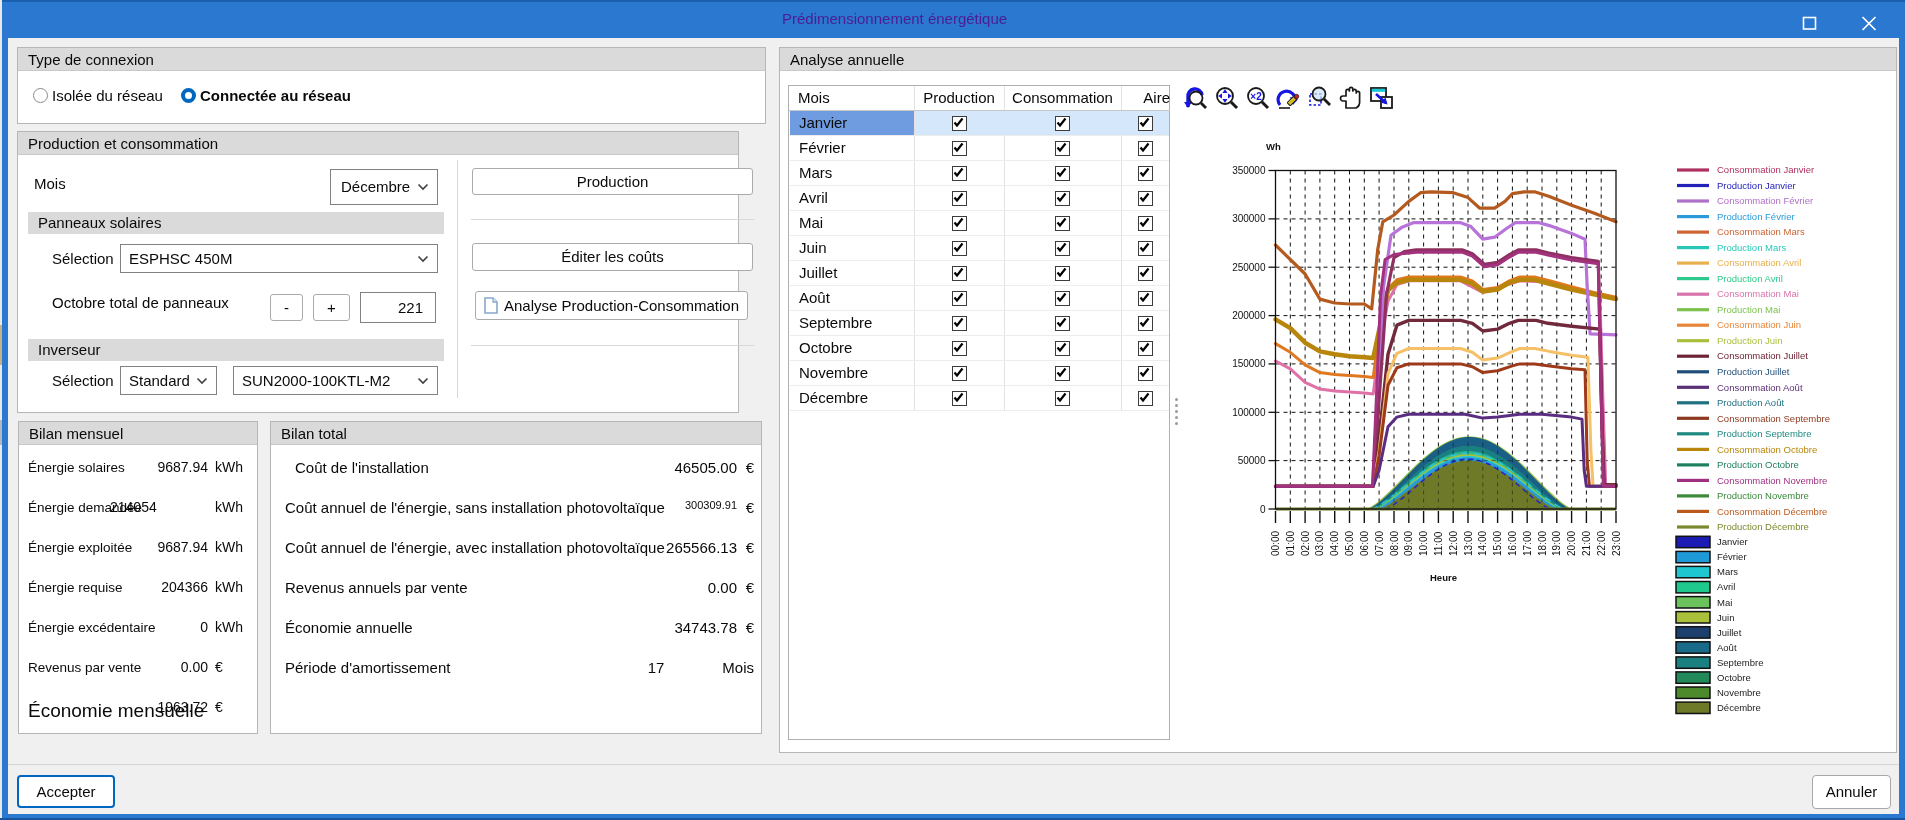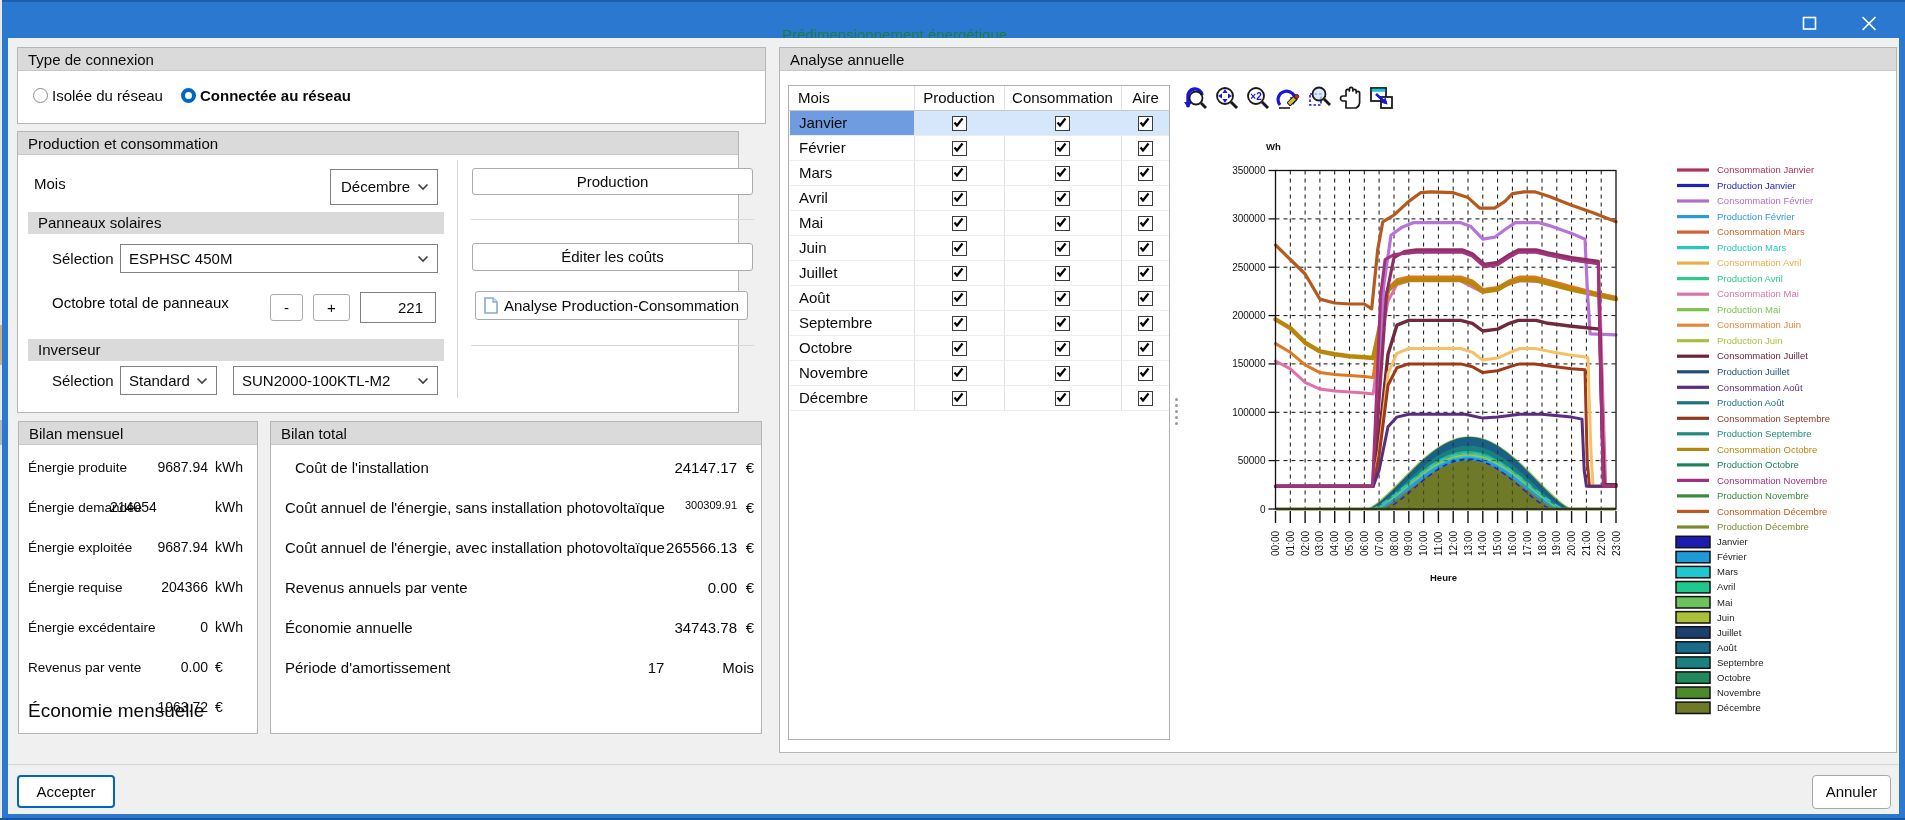--- a/index.html
+++ b/index.html
@@ -11,21 +11,21 @@
 .combo {position:absolute;background:#fff;border:1px solid #818181;font-size:15px;color:#0a0a0a}
 .lbl {position:absolute;font-size:15px;white-space:nowrap}
 </style></head>
 <body>
 <div class="abs" style="left:0;top:0;width:1905px;height:820px;background:#e8e8e8"></div>
 
 <div class="abs" style="left:2px;top:0;width:1903px;height:820px;background:#2b78d0"></div>
 <div class="abs" style="left:2px;top:0;width:1903px;height:2px;background:#1a5fae"></div>
 <div class="abs" style="left:0;top:818px;width:1905px;height:2px;background:#17549c"></div>
 
-<div class="abs" style="left:782px;top:26px;font-size:15px;color:#15803d">Prédimensionnement énergétique</div>
+<div class="abs" style="left:782px;top:10px;font-size:15px;color:#4c1d95">Prédimensionnement énergétique</div>
 <svg class="abs" style="left:1802px;top:16px" width="16" height="15" viewBox="0 0 16 15">
     <rect x="1.5" y="1.5" width="12" height="11.5" fill="none" stroke="#fff" stroke-width="1.6"></rect>
   </svg>
 <svg class="abs" style="left:1861px;top:16px" width="16" height="15" viewBox="0 0 16 15">
     <path d="M1.5 1 L14.5 14 M14.5 1 L1.5 14" stroke="#fff" stroke-width="1.7"></path>
   </svg>
 
 <div class="abs" style="left:8px;top:38px;width:1891px;height:776px;background:#f0f0f0"></div>
 
 <div class="abs" style="left:0;top:325px;width:2px;height:40px;background:#c8b088"></div>
@@ -82,21 +82,21 @@
 <div class="btn" style="left:475px;top:291px;width:273px;height:29px;line-height:27px;padding-left:20px">Analyse Production-Consommation</div>
 <svg class="abs" style="left:484px;top:297px" width="14" height="17" viewBox="0 0 14 17">
     <path d="M1 1 L9 1 L13 5 L13 16 L1 16 Z" fill="#fff" stroke="#89a8cc" stroke-width="1.6"></path>
     <path d="M9 1 L9 5 L13 5" fill="#e8f0f8" stroke="#89a8cc" stroke-width="1.3"></path>
   </svg>
 <div class="abs" style="left:471px;top:345px;width:283px;height:1px;background:#d8d8d8"></div>
 
 <div class="grp" style="left:18px;top:421px;width:240px;height:313px">
   <div class="ghead">Bilan mensuel</div>
 </div>
-<div style="position:absolute;left:28px;top:459.5px;font-size:13.5px;white-space:nowrap">Énergie produite</div>
+<div style="position:absolute;left:28px;top:459.5px;font-size:13.5px;white-space:nowrap">Énergie solaires</div>
 <div style="position:absolute;left:110px;top:459.0px;width:98px;text-align:right;font-size:14px">9687.94</div>
 <div style="position:absolute;left:215px;top:459.0px;font-size:14px">kWh</div>
 <div style="position:absolute;left:28px;top:499.5px;font-size:13.5px;white-space:nowrap">Énergie demandée</div>
 <div style="position:absolute;left:110px;top:499.0px;width:98px;text-align:left;font-size:14px">214054</div>
 <div style="position:absolute;left:215px;top:499.0px;font-size:14px">kWh</div>
 <div style="position:absolute;left:28px;top:539.5px;font-size:13.5px;white-space:nowrap">Énergie exploitée</div>
 <div style="position:absolute;left:110px;top:539.0px;width:98px;text-align:right;font-size:14px">9687.94</div>
 <div style="position:absolute;left:215px;top:539.0px;font-size:14px">kWh</div>
 <div style="position:absolute;left:28px;top:579.5px;font-size:13.5px;white-space:nowrap">Énergie requise</div>
 <div style="position:absolute;left:110px;top:579.0px;width:98px;text-align:right;font-size:14px">204366</div>
@@ -108,21 +108,21 @@
 <div style="position:absolute;left:110px;top:659.0px;width:98px;text-align:right;font-size:14px">0.00</div>
 <div style="position:absolute;left:215px;top:659.0px;font-size:14px">€</div>
 <div style="position:absolute;left:28px;top:699.5px;font-size:19px;white-space:nowrap">Économie mensuelle</div>
 <div style="position:absolute;left:110px;top:699.0px;width:98px;text-align:right;font-size:14px">1963.72</div>
 <div style="position:absolute;left:215px;top:699.0px;font-size:14px">€</div>
 
 <div class="grp" style="left:270px;top:421px;width:492px;height:313px">
   <div class="ghead">Bilan total</div>
 </div>
 <div style="position:absolute;left:295px;top:458.5px;font-size:15px;white-space:nowrap">Coût de l'installation</div>
-<div style="position:absolute;left:600px;top:458.5px;width:137px;text-align:right;font-size:15px">24147.17</div>
+<div style="position:absolute;left:600px;top:458.5px;width:137px;text-align:right;font-size:15px">46505.00</div>
 <div style="position:absolute;left:700px;top:458.5px;width:54px;text-align:right;font-size:15px">€</div>
 <div style="position:absolute;left:285px;top:498.5px;font-size:15px;white-space:nowrap">Coût annuel de l'énergie, sans installation photovoltaïque</div>
 <div style="position:absolute;left:600px;top:498.5px;width:137px;text-align:right;font-size:11px">300309.91</div>
 <div style="position:absolute;left:700px;top:498.5px;width:54px;text-align:right;font-size:15px">€</div>
 <div style="position:absolute;left:285px;top:538.5px;font-size:15px;white-space:nowrap">Coût annuel de l'énergie, avec installation photovoltaïque</div>
 <div style="position:absolute;left:600px;top:538.5px;width:137px;text-align:right;font-size:15px">265566.13</div>
 <div style="position:absolute;left:700px;top:538.5px;width:54px;text-align:right;font-size:15px">€</div>
 <div style="position:absolute;left:285px;top:578.5px;font-size:15px;white-space:nowrap">Revenus annuels par vente</div>
 <div style="position:absolute;left:600px;top:578.5px;width:137px;text-align:right;font-size:15px">0.00</div>
 <div style="position:absolute;left:700px;top:578.5px;width:54px;text-align:right;font-size:15px">€</div>
@@ -137,21 +137,21 @@
   <div class="ghead">Analyse annuelle</div>
 </div>
 
 <div class="abs" style="left:788px;top:85px;width:382px;height:655px;background:#fff;border:1px solid #b0b0b0"></div>
 <div style="position:absolute;left:914.1px;top:86px;width:1px;height:325px;background:#e2e2e2"></div>
 <div style="position:absolute;left:1004.3px;top:86px;width:1px;height:325px;background:#e2e2e2"></div>
 <div style="position:absolute;left:1121.3px;top:86px;width:1px;height:325px;background:#e2e2e2"></div>
 <div style="position:absolute;left:798px;top:89px;font-size:15px">Mois</div>
 <div style="position:absolute;left:914px;top:89px;width:90px;text-align:center;font-size:15px">Production</div>
 <div style="position:absolute;left:1004px;top:89px;width:117px;text-align:center;font-size:15px">Consommation</div>
-<div style="position:absolute;left:1121px;top:89px;width:49px;text-align:center;font-size:15px">Aire</div>
+<div style="position:absolute;left:1121px;top:89px;width:49px;text-align:right;font-size:15px">Aire</div>
 <div style="position:absolute;left:789px;top:110px;width:381px;height:1px;background:#c8c8c8"></div>
 <div style="position:absolute;left:790px;top:110.7px;width:124px;height:25px;background:#6f9ce0"></div>
 <div style="position:absolute;left:915px;top:110.7px;width:254px;height:25px;background:#d5e7fb"></div>
 <div style="position:absolute;left:799px;top:114.2px;font-size:15px">Janvier</div>
 <div style="position:absolute;left:790px;top:135.1px;width:379px;height:1px;background:#ececec"></div>
 <div style="position:absolute;left:952px;top:116px;width:15px;height:15px;background:#fff;border:1.8px solid #3c3c3c;box-sizing:border-box">
     <svg width="11" height="11" viewBox="0 0 11 11" style="position:absolute;left:0.2px;top:0.2px">
       <path d="M1.5 5.5 L4 8.5 L9.5 1.5" fill="none" stroke="#000" stroke-width="2.2"></path>
     </svg>
   </div>

